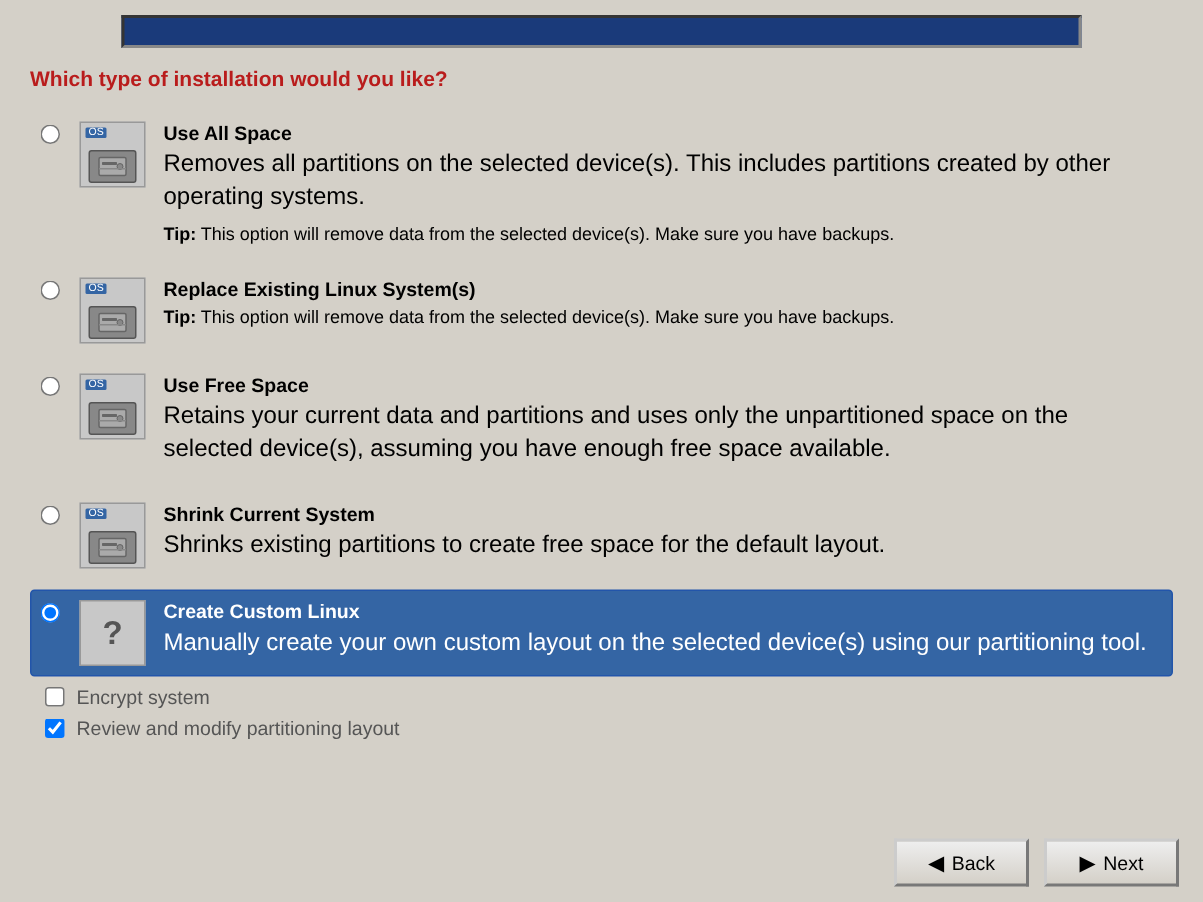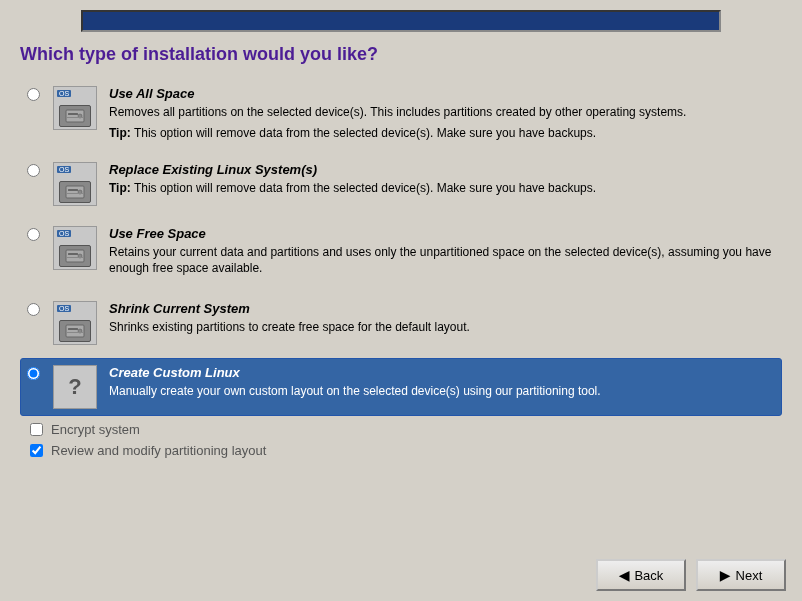--- a/index.html
+++ b/index.html
@@ -16,24 +16,24 @@
       margin: 10px auto 0;
       width: 640px;
       height: 22px;
       background: #1a3a7a;
       border: 2px inset #888;
     }
     .main-content {
       padding: 12px 20px 10px 20px;
     }
     .question {
-      font-size: 18px;
+      font-size: 14px;
       font-weight: bold;
       margin-bottom: 14px;
-      color: #4c1d95;
+      color: #b91c1c;
     }
     .option-row {
       display: flex;
       align-items: flex-start;
       margin-bottom: 6px;
       padding: 6px 6px 6px 6px;
       border-radius: 3px;
     }
     .option-row.selected {
       background: #3465a4;
@@ -110,24 +110,23 @@
       font-weight: bold;
       color: #555;
     }
     .text-col {
       flex: 1;
     }
     .option-title {
       font-weight: bold;
       font-size: 13px;
       margin-bottom: 3px;
-      font-style: italic;
     }
     .option-desc {
-      font-size: 12px;
+      font-size: 16px;
       line-height: 1.4;
       margin-bottom: 4px;
     }
     .option-tip {
       font-size: 12px;
       line-height: 1.4;
     }
     .option-tip b {
       font-weight: bold;
     }

